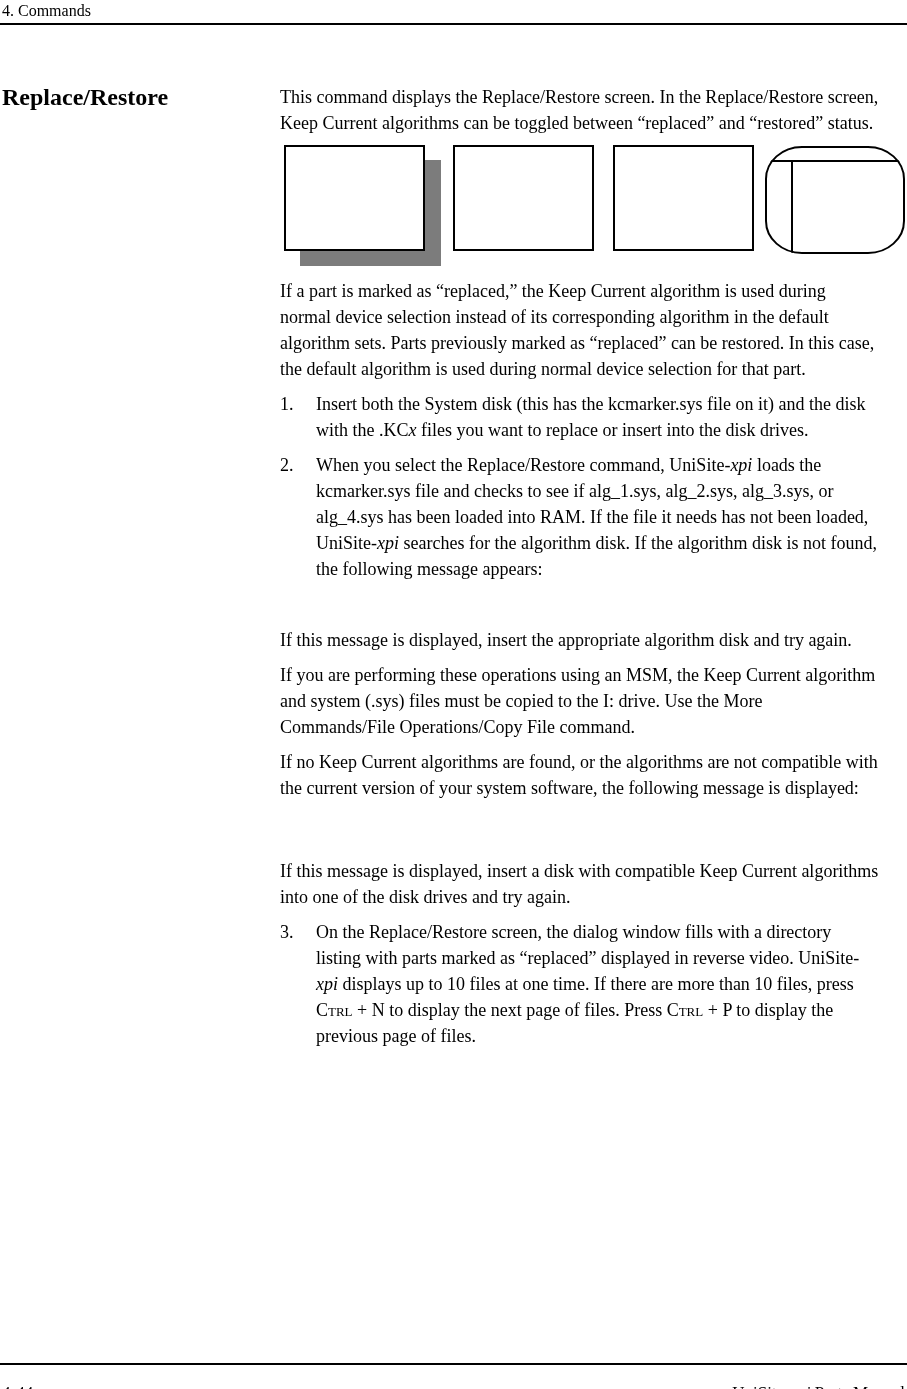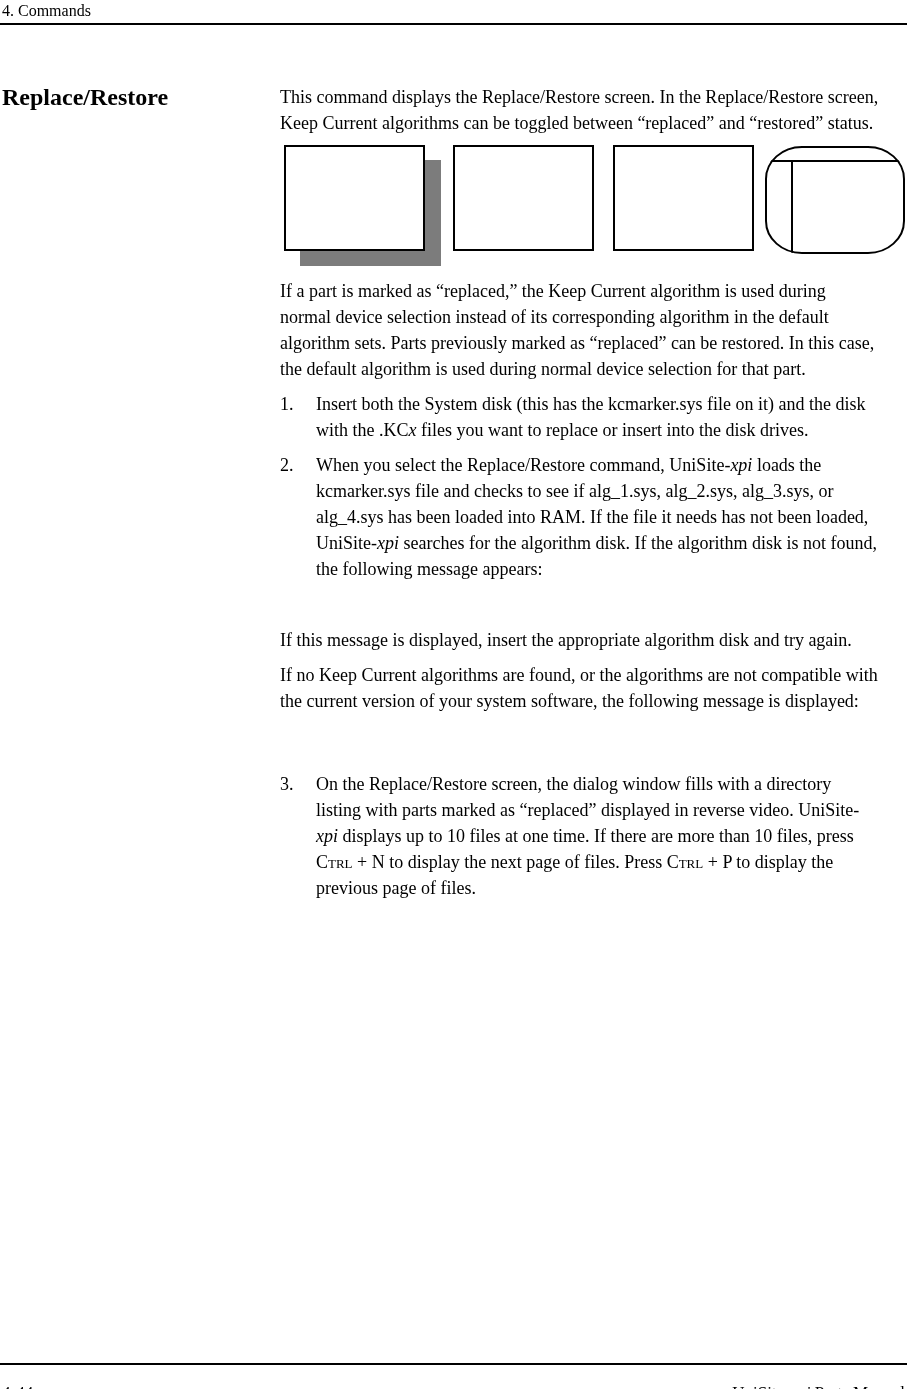--- a/index.html
+++ b/index.html
@@ -124,25 +124,27 @@
 
       <div class="li">
         <span class="li-num">2.</span>
         <div class="li-text"><span>When you select the Replace/Restore command, UniSite-</span><i>xpi</i><span> loads the kcmarker.sys file and checks to see if alg_1.sys, alg_2.sys, alg_3.sys, or alg_4.sys has been loaded into RAM. If the file it needs has not been loaded, UniSite-</span><i>xpi</i><span> searches for the algorithm disk. If the algorithm disk is not found, the following message appears:</span></div>
       </div>
 
       <div class="msg-gap"></div>
 
       <p class="para">If this message is displayed, insert the appropriate algorithm disk and try again.</p>
 
+      <p class="para"><b>If you are performing these operations using an MSM</b><span>, the Keep Current algorithm and system (.sys) files must be copied to the </span><b>I:</b><span> drive. Use the More Commands/File Operations/Copy File command.</span></p>
 
       <p class="para">If no Keep Current algorithms are found, or the algorithms are not compatible with the current version of your system software, the following message is displayed:</p>
 
       <div class="msg-gap-lg"></div>
 
+      <p class="para">If this message is displayed, insert a disk with compatible Keep Current algorithms into one of the disk drives and try again.</p>
 
       <div class="li">
         <span class="li-num">3.</span>
         <div class="li-text"><span>On the Replace/Restore screen, the dialog window fills with a directory listing with parts marked as “replaced” displayed in reverse video. UniSite-</span><i>xpi</i><span> displays up to 10 files at one time. If there are more than 10 files, press </span><span class="keycap">Ctrl</span><span> + </span><b>N</b><span> to display the next page of files. Press </span><span class="keycap">Ctrl</span><span> + </span><b>P</b><span> to display the previous page of files.</span></div>
       </div>
 
     </div>
   </div>
 
   <div class="running-footer">

